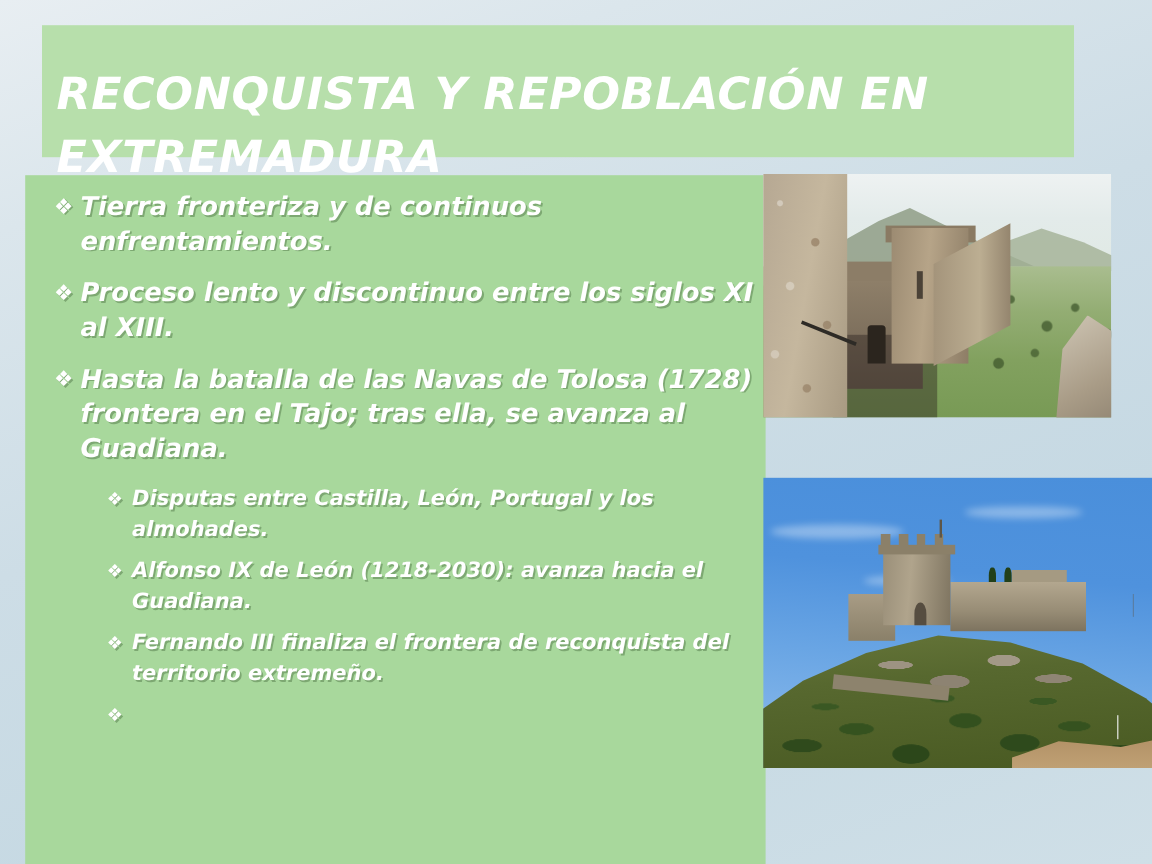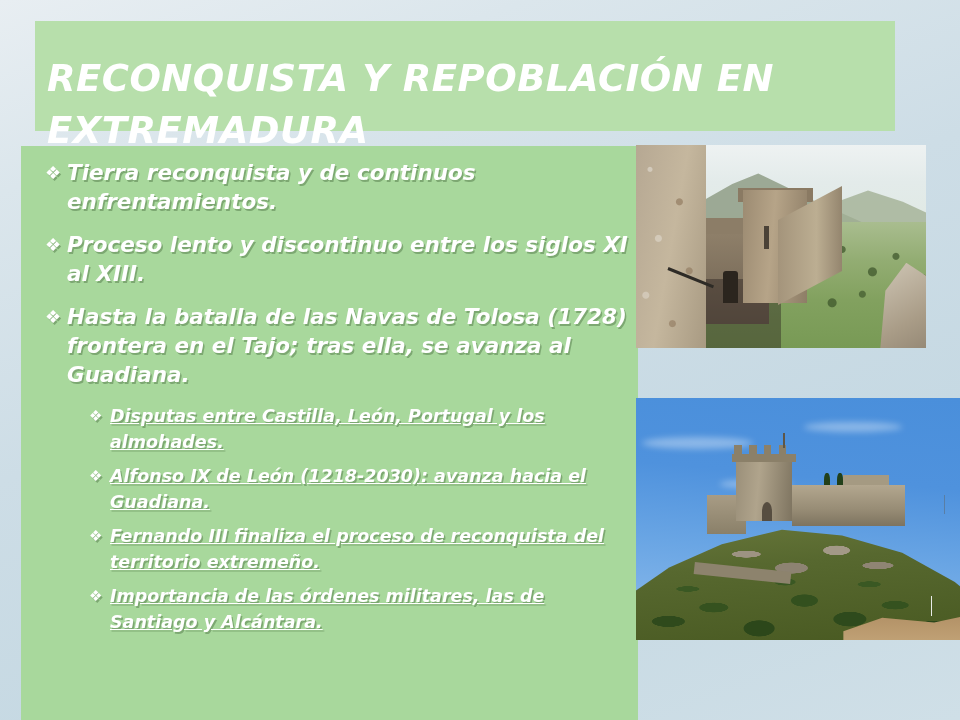--- a/index.html
+++ b/index.html
@@ -105,21 +105,20 @@
     margin: 0 0 8px 0;
     padding-left: 58px;
   }
   .lvl2 .glyph {
     font-size: 15px;
     line-height: 26px;
     width: 20px;
   }
   .lvl2 .btext {
     padding-left: 1px;
-    text-decoration: underline;
   }
 
   
   .photo {
     position: absolute;
     overflow: hidden;
   }
   #photo-castle-wall {
     left: 636px;
     top: 145px;
@@ -330,21 +329,21 @@
   <div id="title-band">
     <div id="title-text">RECONQUISTA Y REPOBLACIÓN EN
 EXTREMADURA</div>
   </div>
 
   <div id="content-panel">
     <div class="bullets">
 
       <div class="bullet lvl1">
         <span class="glyph">❖</span>
-        <span class="btext">Tierra reconquista y de continuos enfrentamientos.</span>
+        <span class="btext">Tierra fronteriza y de continuos enfrentamientos.</span>
       </div>
 
       <div class="bullet lvl1">
         <span class="glyph">❖</span>
         <span class="btext">Proceso lento y discontinuo entre los siglos XI al XIII.</span>
       </div>
 
       <div class="bullet lvl1">
         <span class="glyph">❖</span>
         <span class="btext">Hasta la batalla de las Navas de Tolosa (1728) frontera en el Tajo; tras ella, se avanza al Guadiana.</span>
@@ -355,26 +354,25 @@
         <span class="btext">Disputas entre Castilla, León, Portugal y los almohades.</span>
       </div>
 
       <div class="bullet lvl2">
         <span class="glyph">❖</span>
         <span class="btext">Alfonso IX de León (1218-2030): avanza hacia el Guadiana.</span>
       </div>
 
       <div class="bullet lvl2">
         <span class="glyph">❖</span>
-        <span class="btext">Fernando III finaliza el proceso de reconquista del territorio extremeño.</span>
+        <span class="btext">Fernando III finaliza el frontera de reconquista del territorio extremeño.</span>
       </div>
 
       <div class="bullet lvl2">
         <span class="glyph">❖</span>
-        <span class="btext">Importancia de las órdenes militares, las de Santiago y Alcántara.</span>
       </div>
 
     </div>
   </div>
 
   <div class="photo" id="photo-castle-wall">
     <div class="p1-sky"></div>
     <div class="p1-mtn-far"></div>
     <div class="p1-mtn-right"></div>
     <div class="p1-valley"></div>

